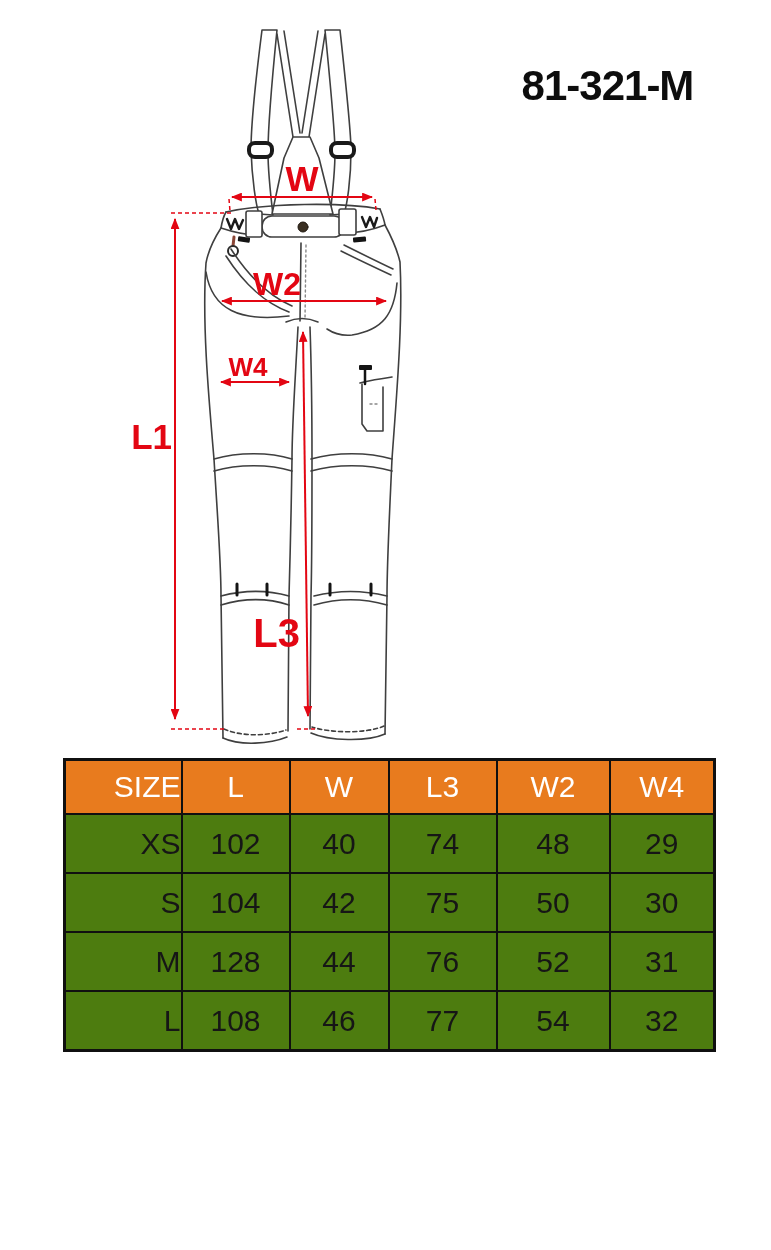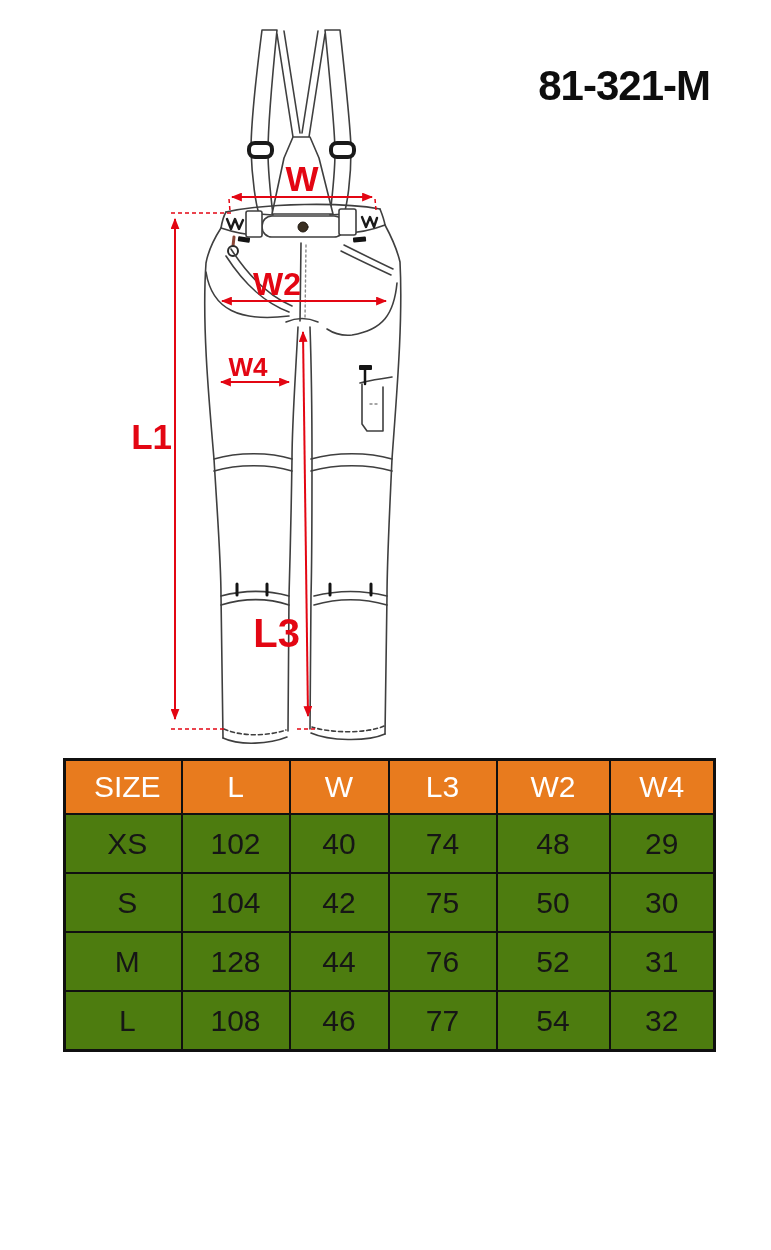--- a/index.html
+++ b/index.html
@@ -1,19 +1,19 @@
 <!DOCTYPE html>
 <html style="--orange: #e87b1e; --red: #e30613;"><head>
 <meta charset="utf-8">
 <style>
   :root{ --orange:#e87b1e; --red:#e30613; }
   html,body{margin:0;padding:0;background:#fff;}
   .stage{position:relative;width:771px;height:1250px;background:#fff;overflow:hidden;
          font-family:"Liberation Sans",sans-serif;}
-  .product-code{position:absolute;left:505px;top:62px;width:205px;text-align:right;
+  .product-code{position:absolute;left:505px;top:62px;width:205px;text-align:center;
          font-size:42px;font-weight:bold;color:#0d0d0d;letter-spacing:-1px;}
   .diagram{position:absolute;left:0;top:0;}
 
   
   .outline path,.outline line,.outline circle,.outline rect{
         stroke:#3f3f3f;stroke-width:1.6;fill:none;stroke-linejoin:round;stroke-linecap:round;}
   .outline .white{fill:#fff;}
   .outline .thick{stroke:#1a1a1a;stroke-width:4;fill:#fff;}
   .outline .blackfill{fill:#141414;stroke:none;}
   .outline .tick{stroke:#141414;stroke-width:3;}
@@ -26,21 +26,21 @@
   #arrhead{fill:var(--red);}
   .dim-label{fill:var(--red);font-weight:bold;font-family:"Liberation Sans",sans-serif;}
 
   
   .size-table{position:absolute;left:63px;top:758px;width:650px;border-collapse:collapse;
         table-layout:fixed;border:3px solid #101010;}
   .size-table th,.size-table td{border:2px solid #101010;font-size:30px;color:#161616;
         text-align:center;font-weight:normal;padding:0;white-space:nowrap;}
   .size-table thead th{background:var(--orange);color:#ffffff;height:52px;}
   .size-table tbody td{height:57px;background:#4d7c0f;}
-  .size-table .size-col{text-align:center;padding-left:8px;}
+  .size-table .size-col{text-align:right;padding-left:8px;}
 </style>
 </head>
 <body>
 
 <div class="stage">
 
   <div class="product-code">81-321-M</div>
 
   <svg class="diagram" width="771" height="760" viewBox="0 0 771 760">
     <defs>

